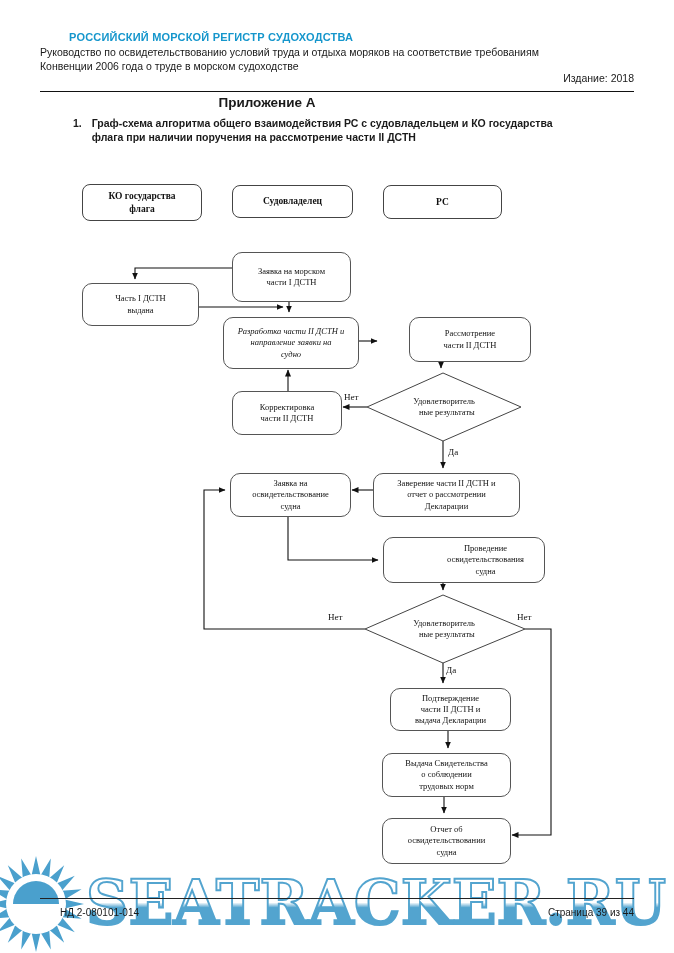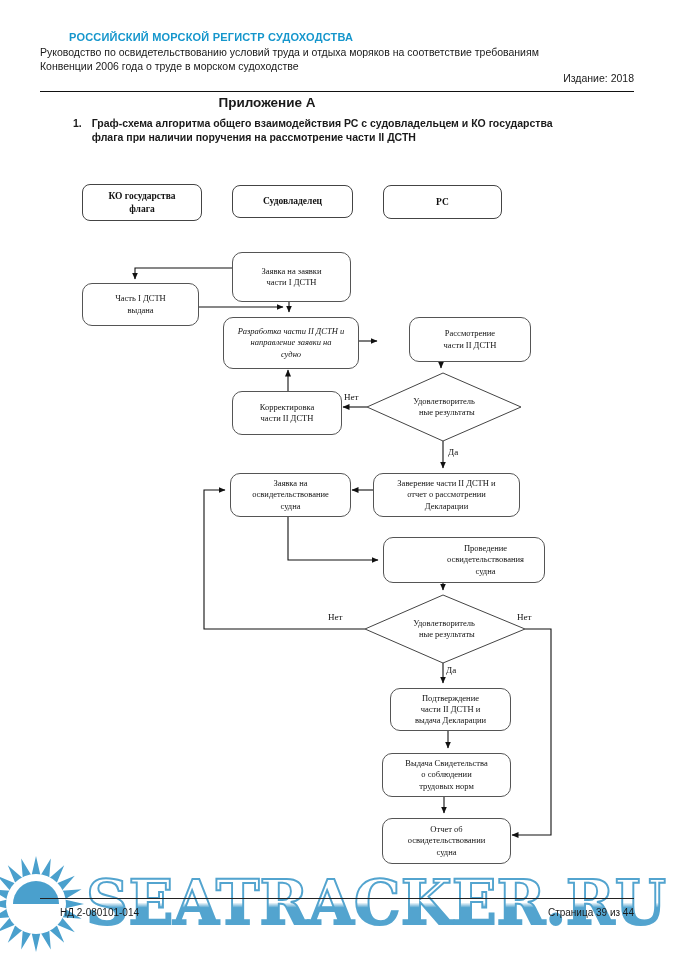--- a/index.html
+++ b/index.html
@@ -80,21 +80,21 @@
       <polygon points="443,373 521,407 443,441 367,407"></polygon>
       <polygon points="443,595 525,629 443,663 365,629"></polygon>
     </g>
   </svg>
 
   <div class="node lane" style="left:82px;top:184px;width:116px;height:33px;">КО государства
 флага</div>
   <div class="node lane" style="left:232px;top:185px;width:117px;height:29px;">Судовладелец</div>
   <div class="node lane" style="left:383px;top:185px;width:115px;height:30px;">РС</div>
 
-  <div class="node" style="left:232px;top:252px;width:115px;height:46px;">Заявка на заявки
+  <div class="node" style="left:232px;top:252px;width:115px;height:46px;">Заявка на морском
 части I ДСТН</div>
   <div class="node" style="left:82px;top:283px;width:113px;height:39px;">Часть I ДСТН
 выдана</div>
   <div class="node" style="left:223px;top:317px;width:132px;height:48px;font-style:italic;">Разработка части II ДСТН  и
 направление заявки  на
 судно</div>
   <div class="node" style="left:365px;top:317px;width:118px;height:41px;margin-left:44px;">Рассмотрение
 части II ДСТН</div>
   <div class="node" style="left:232px;top:391px;width:106px;height:40px;">Корректировка
 части II ДСТН</div>

